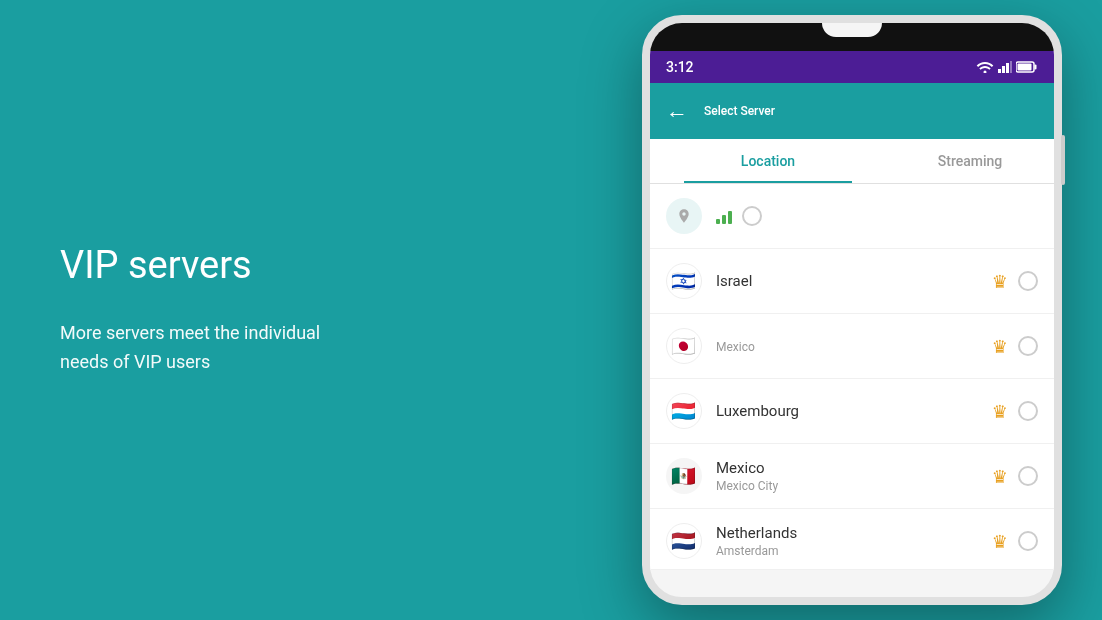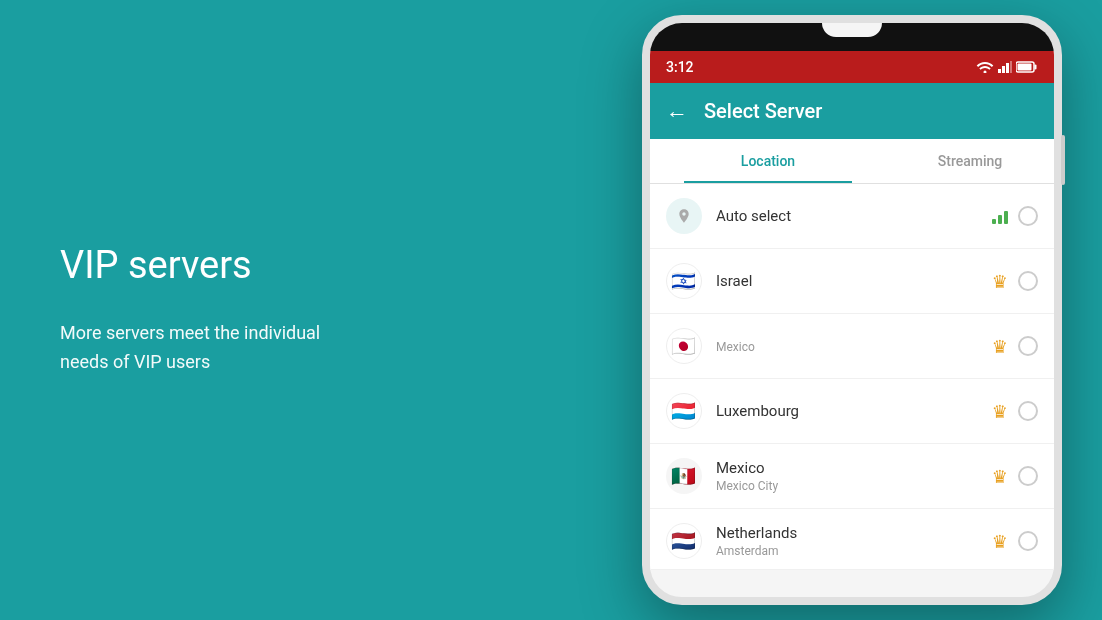--- a/index.html
+++ b/index.html
@@ -74,21 +74,21 @@
       left: 50%;
       transform: translateX(-50%);
       width: 60px;
       height: 14px;
       background: #f5f5f5;
       border-radius: 0 0 16px 16px;
     }
 
     
     .status-bar {
-      background: #b91c1c;
+      background: #4c1d95;
       height: 32px;
       display: flex;
       align-items: center;
       justify-content: space-between;
       padding: 0 16px;
       color: white;
     }
 
     .status-time {
       font-size: 14px;
@@ -113,21 +113,21 @@
     }
 
     .back-arrow {
       color: white;
       font-size: 22px;
       cursor: pointer;
     }
 
     .app-title {
       color: white;
-      font-size: 20px;
+      font-size: 12px;
       font-weight: 500;
     }
 
     
     .tabs-bar {
       background: white;
       display: flex;
       border-bottom: 1px solid #e0e0e0;
     }
 
@@ -341,23 +341,20 @@
     </div>
 
     <div class="server-list">
 
       <div class="server-item">
         <div class="auto-select-icon">
           <svg width="16" height="16" viewBox="0 0 24 24" fill="#aaa">
             <path d="M12 2C8.13 2 5 5.13 5 9c0 5.25 7 13 7 13s7-7.75 7-13c0-3.87-3.13-7-7-7zm0 9.5c-1.38 0-2.5-1.12-2.5-2.5S10.62 6.5 12 6.5 14.5 7.62 14.5 9 13.38 11.5 12 11.5z"></path>
           </svg>
         </div>
-        <div class="server-info">
-          <div class="server-name">Auto select</div>
-        </div>
         <div class="server-right">
           <div class="signal-bars">
             <div class="signal-bar"></div>
             <div class="signal-bar"></div>
             <div class="signal-bar"></div>
           </div>
           <div class="radio-btn"></div>
         </div>
       </div>
 

